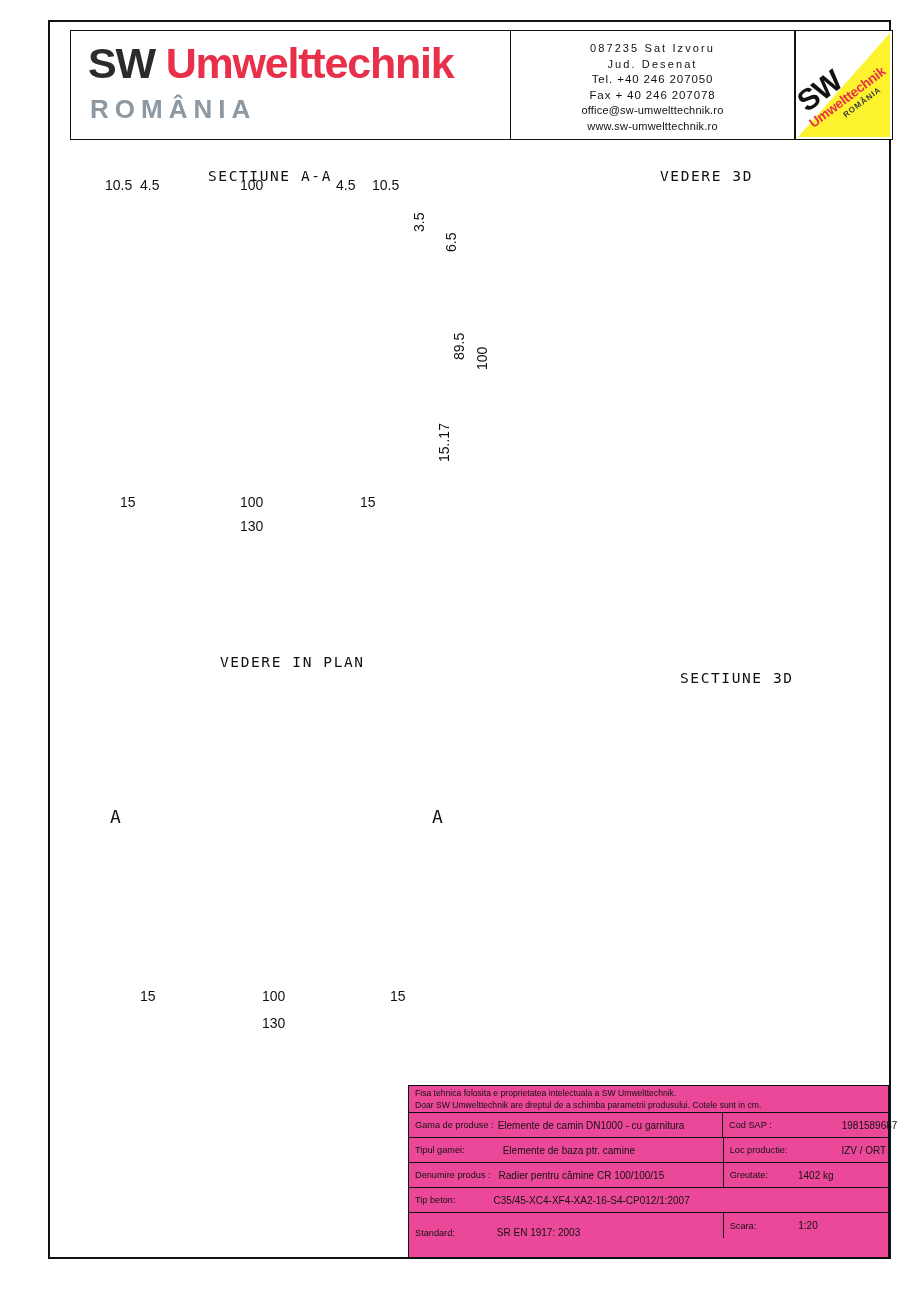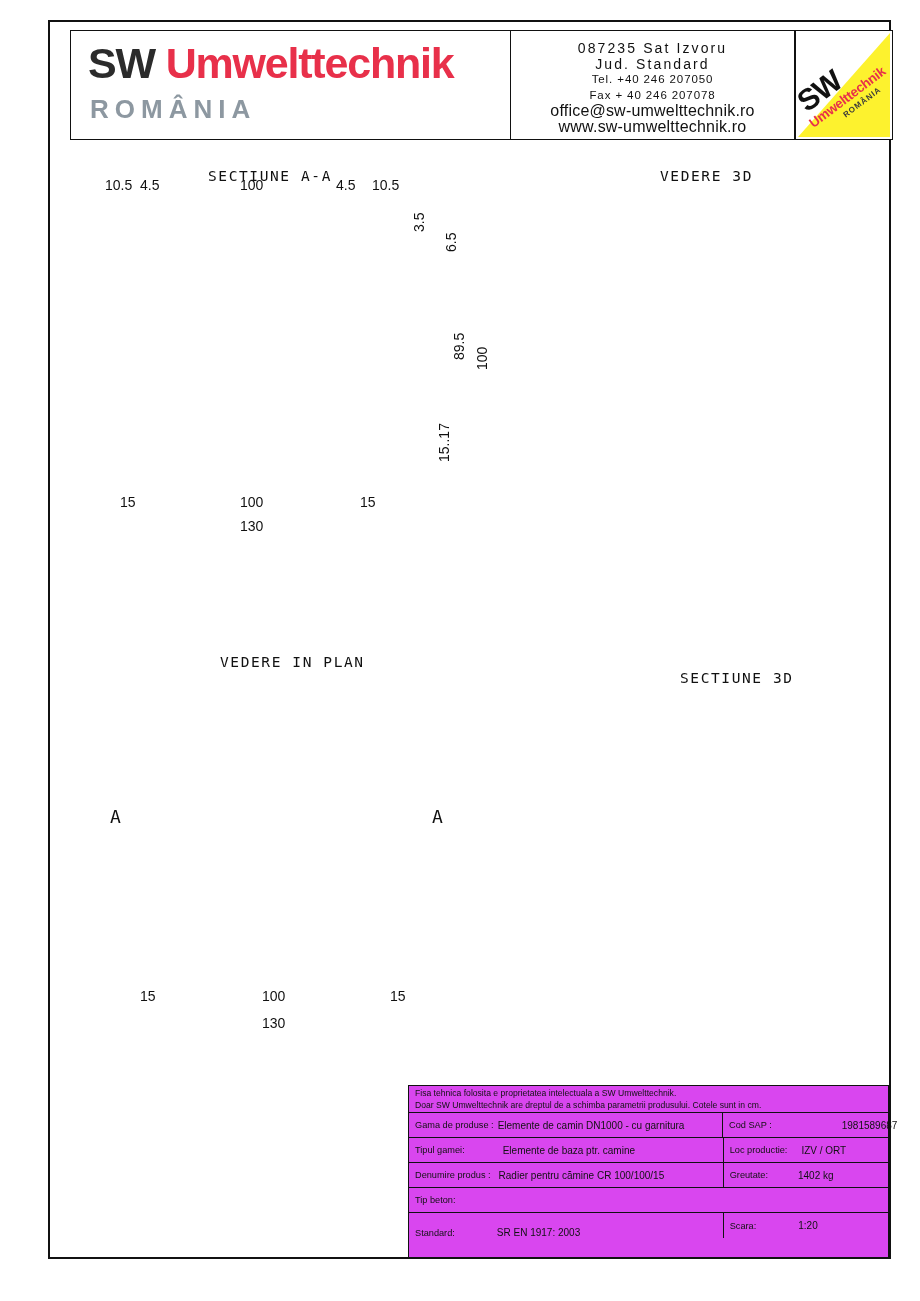--- a/index.html
+++ b/index.html
@@ -43,23 +43,23 @@
   }
   .logo-sw { color: #2b2b2b; }
   .logo-um { color: #e8304a; }
   .logo-line2 {
     position:absolute; left: 20px; top: 66px;
     font-size: 26px; font-weight: 700; letter-spacing: 6px;
     color: #8d98a1; line-height:1;
   }
 
   .addr { position:absolute; left:0; top: 10px; width:100%; text-align:center; }
-  .addr-sp { font-size: 14px; letter-spacing: 2.1px; color:#111; line-height: 15.5px; white-space:nowrap; }
+  .addr-sp { font-size: 11px; letter-spacing: 2.1px; color:#111; line-height: 15.5px; white-space:nowrap; }
   .addr-n  { font-size: 11.5px; letter-spacing: 0.9px; color:#111; line-height: 15.5px; white-space:nowrap; }
-  .addr-w  { font-size: 16px; letter-spacing: 0.2px; color:#111; line-height: 15.5px; white-space:nowrap; }
+  .addr-w  { font-size: 11px; letter-spacing: 0.2px; color:#111; line-height: 15.5px; white-space:nowrap; }
 
   
   #badge-art { position:absolute; inset:2px; overflow:hidden; background:#fff; }
   #badge-yellow {
     position:absolute; inset:0;
     background: #fdf22e;
     clip-path: polygon(100% 0, 100% 100%, 0 100%);
   }
   #badge-txt {
     position:absolute; left:-14px; top: 8px; width:120px; height: 96px;
@@ -99,21 +99,21 @@
 
   svg { display:block; }
   #svg-layer { position:absolute; left:0; top:0; width:920px; height:1301px; pointer-events:none; }
 
   
   #tblock {
     position: absolute;
     left: 408px; top: 1085px;
     width: 481px; height: 173px;
     border: 1.6px solid #111;
-    background:#d946ef;
+    background:#ec4899;
   }
   .trow { position:relative; width:100%; border-bottom: 1.6px solid #111; display:flex; }
   .trow:last-child { border-bottom: none; }
   .tcell { position:relative; display:flex; align-items:center; }
   .tsep { border-right: 1.6px solid #111; }
   .lbl { font-size: 9.2px; color:#111; padding-left: 6px; white-space:nowrap; }
   .val { font-size: 10px; color:#111; white-space:nowrap; }
   .note { font-size: 8.6px; color:#111; padding-left: 6px; line-height: 12.5px; }
 </style>
 </head>
@@ -361,21 +361,21 @@
       <div class="logo-line1">
         <span class="logo-sw">SW</span>
         <span class="logo-um">Umwelttechnik</span>
       </div>
       <div class="logo-line2">ROMÂNIA</div>
     </div>
 
     <div class="hdr-cell" id="hdr-addr">
       <div class="addr">
         <div class="addr-sp">087235 Sat Izvoru</div>
-        <div class="addr-sp">Jud.    Standard</div>
+        <div class="addr-sp">Jud.    Desenat</div>
         <div class="addr-n">Tel. +40 246 207050</div>
         <div class="addr-n">Fax + 40 246 207078</div>
         <div class="addr-w">office@sw-umwelttechnik.ro</div>
         <div class="addr-w">www.sw-umwelttechnik.ro</div>
       </div>
     </div>
 
     <div class="hdr-cell" id="hdr-badge">
       <div id="badge-art">
         <div id="badge-yellow"></div>
@@ -436,40 +436,41 @@
         <span class="lbl">Cod SAP :</span>
         <span class="val" style="padding-left:26px;">1981589687</span>
       </div>
     </div>
 
     <div class="trow" style="height:25px;">
       <div class="tcell tsep" style="width:316px;">
         <span class="lbl">Tipul gamei:</span>
         <span class="val" style="padding-left:38px;">Elemente de baza ptr. camine</span>
       </div>
-      <div class="tcell" style="width:165px;">
+      <div class="tcell" style="width:165px;gap:40px;">
         <span class="lbl">Loc productie:</span>
         <span class="val" style="padding-left:14px;">IZV / ORT</span>
       </div>
     </div>
 
     <div class="trow" style="height:25px;">
       <div class="tcell tsep" style="width:316px;">
         <span class="lbl">Denumire produs :</span>
         <span class="val" style="padding-left:8px;">Radier pentru cămine CR 100/100/15</span>
       </div>
       <div class="tcell" style="width:165px;">
         <span class="lbl">Greutate:</span>
         <span class="val" style="padding-left:30px;">1402 kg</span>
       </div>
     </div>
 
     <div class="trow" style="height:25px;">
       <div class="tcell" style="width:100%;">
         <span class="lbl">Tip beton:</span>
+        <span class="val" style="padding-left:38px;">C35/45-XC4-XF4-XA2-16-S4-CP012/1:2007</span>
       </div>
     </div>
 
     <div class="trow" style="height:25px;">
       <div class="tcell tsep" style="width:316px;align-items:flex-end;">
         <span class="lbl">Standard:</span>
         <span class="val" style="padding-left:42px;">SR EN 1917: 2003</span>
       </div>
       <div class="tcell" style="width:165px;">
         <span class="lbl">Scara:</span>

